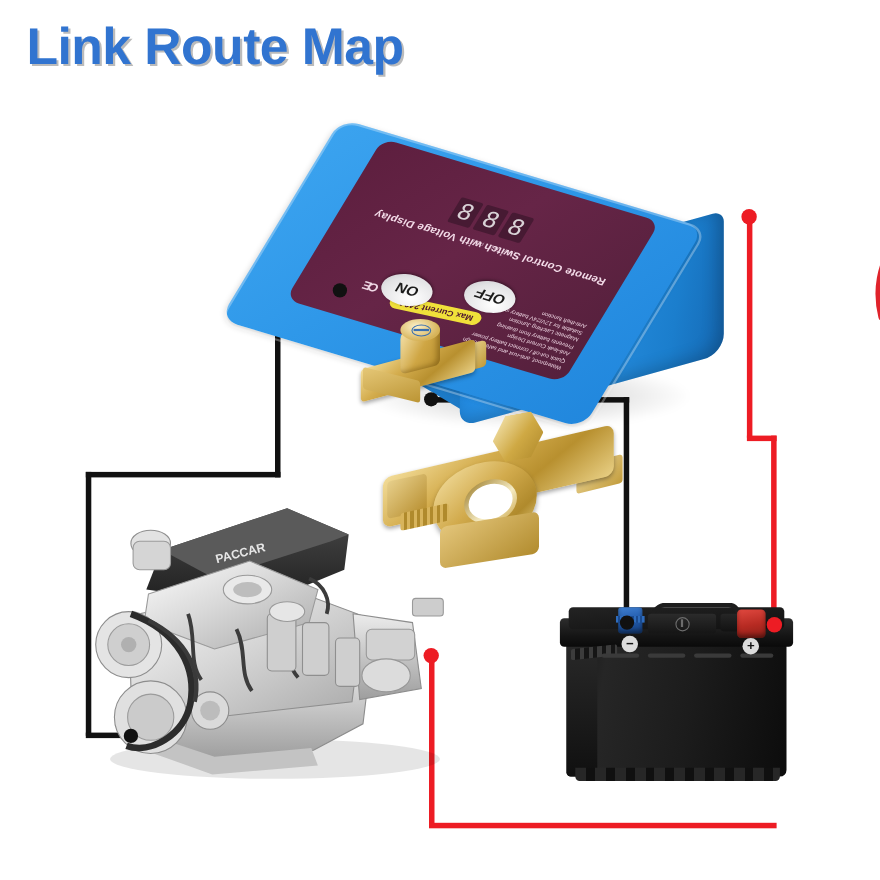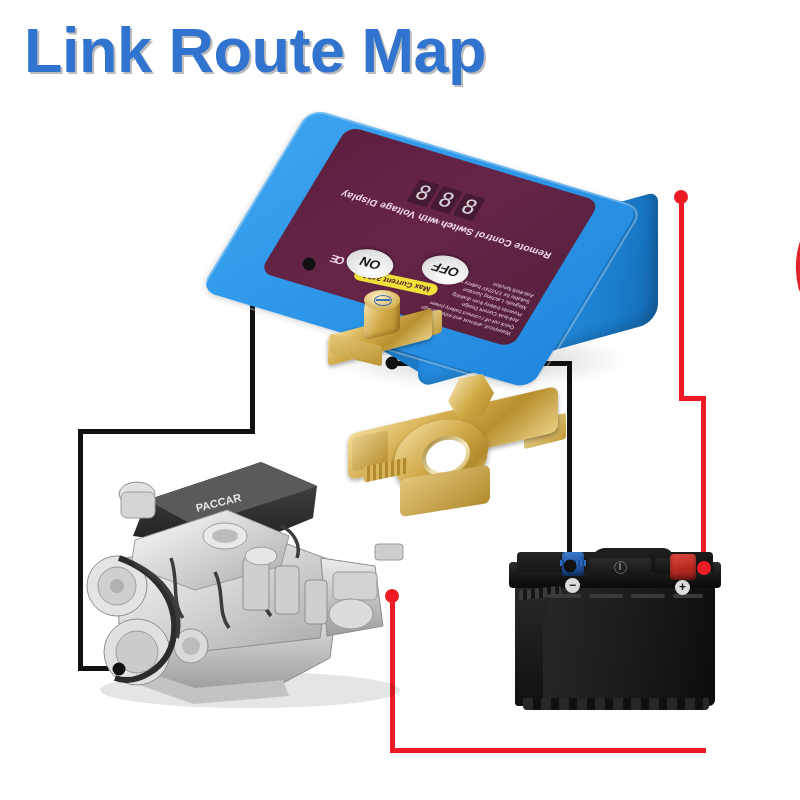--- a/index.html
+++ b/index.html
@@ -4,21 +4,21 @@
 <title>Link Route Map</title>
 <style>
   html,body{margin:0;padding:0;background:#fff;}
   body{width:800px;height:800px;overflow:hidden;
        font-family:"Liberation Sans","DejaVu Sans",sans-serif;}
   #stage{position:relative;width:800px;height:800px;background:#ffffff;}
 
   
   #title{
     position:absolute;left:24px;top:14px;
-    font-size:63px;font-weight:bold;letter-spacing:-0.5px;
+    font-size:47px;font-weight:bold;letter-spacing:-0.5px;
     color:#3174d0;
     text-shadow:2px 2px 0 rgba(60,60,60,.35);
     white-space:nowrap;
     font-family:"Liberation Sans","DejaVu Sans",sans-serif;
   }
 
   
   .wire{position:absolute;background:#111;}
   .wire.red{background:#ed1c24;}
   .dot{position:absolute;width:13px;height:13px;border-radius:50%;

